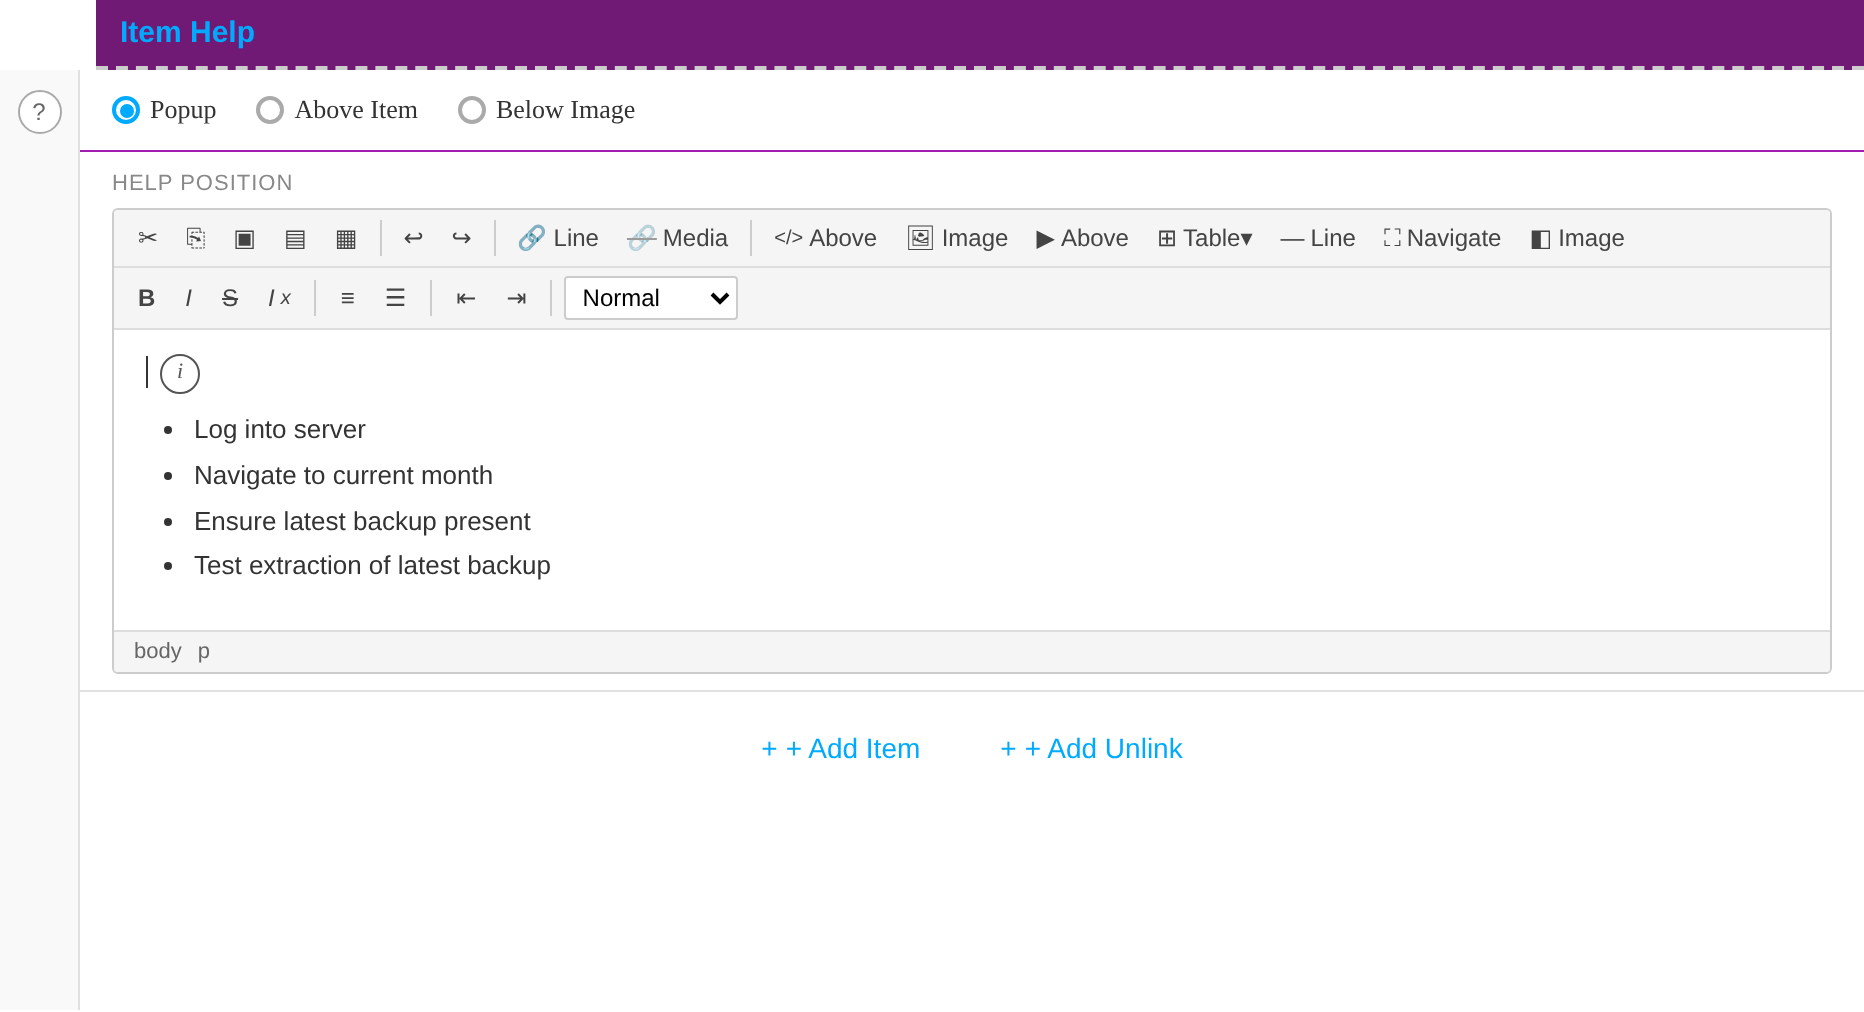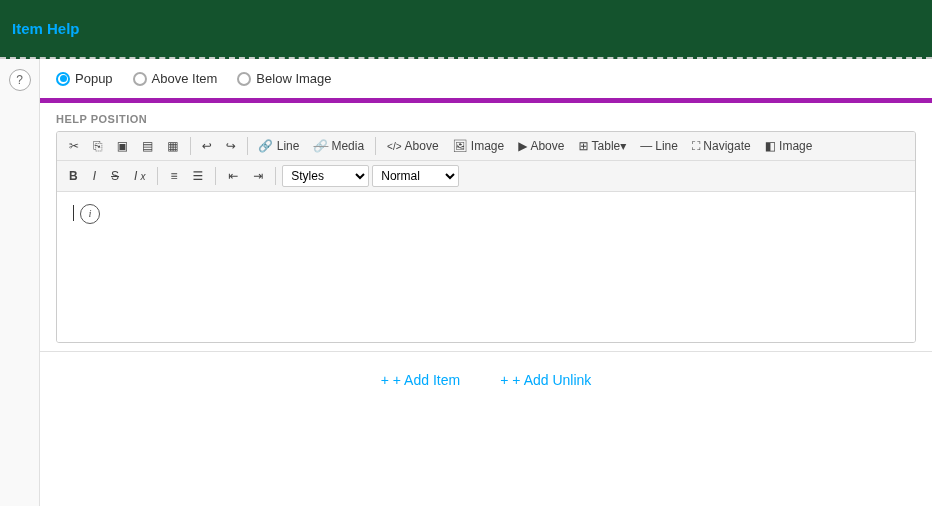--- a/index.html
+++ b/index.html
@@ -1,21 +1,22 @@
 <!DOCTYPE html>
 <html><head>
   <meta charset="utf-8">
   <style>
     * { box-sizing: border-box; margin: 0; padding: 0; }
     body { font-family: Arial, sans-serif; font-size: 13px; background: #fff; color: #333; }
 
     .top-bar {
-      background: #14532d;
+      background: #701a75;
       border-bottom: 2px dashed #ccc;
-      padding: 20px 12px;
+      padding: 8px 12px;
+      margin-left: 48px;
     }
     .top-bar-title {
       color: #00aaff;
       font-size: 15px;
       font-weight: bold;
     }
 
     .main-content {
       display: flex;
       flex-direction: row;
@@ -50,21 +51,22 @@
       flex: 1;
       padding: 0;
       overflow: hidden;
     }
 
     .radio-row {
       display: flex;
       align-items: center;
       gap: 20px;
       padding: 12px 16px;
-      border-bottom: 5px solid #a21caf;
+      border-bottom: 1px solid #a21caf;
+      font-family: Liberation Serif, serif;
     }
 
     .radio-option {
       display: flex;
       align-items: center;
       gap: 5px;
       cursor: pointer;
     }
 
     .radio-circle {
@@ -89,21 +91,21 @@
     }
 
     .radio-label {
       font-size: 13px;
       color: #333;
     }
 
     .section-label {
       font-size: 11px;
       color: #888;
-      font-weight: bold;
+      font-weight: normal;
       letter-spacing: 0.5px;
       padding: 10px 16px 6px 16px;
       text-transform: uppercase;
     }
 
     .editor-wrapper {
       margin: 0 16px 8px 16px;
       border: 1px solid #ccc;
       border-radius: 3px;
       overflow: hidden;
@@ -350,40 +352,44 @@
         </button>
         <div class="toolbar-separator"></div>
         <button class="toolbar-btn" title="Outdent">
           <span>⇤</span>
         </button>
         <button class="toolbar-btn" title="Indent">
           <span>⇥</span>
         </button>
         <div class="toolbar-separator"></div>
         <select class="toolbar-select">
-          <option>Styles</option>
-          <option>Heading 1</option>
-          <option>Heading 2</option>
-          <option>Paragraph</option>
-        </select>
-        <select class="toolbar-select">
           <option>Normal</option>
           <option>Heading 1</option>
           <option>Heading 2</option>
           <option>Paragraph</option>
         </select>
       </div>
 
       <div class="editor-body">
         <div class="cursor-line">
           <div class="cursor-bar"></div>
           <div class="info-icon-circle">i</div>
         </div>
+        <ul>
+          <li>Log into server</li>
+          <li>Navigate to current month</li>
+          <li>Ensure latest backup present</li>
+          <li>Test extraction of latest backup</li>
+        </ul>
       </div>
 
+      <div class="editor-footer">
+        <span>body</span>
+        <span>p</span>
+      </div>
 
     </div>
 
     <div class="bottom-bar">
       <button class="add-btn">
         <span>+</span>
         <span>+ Add Item</span>
       </button>
       <button class="add-btn">
         <span>+</span>

